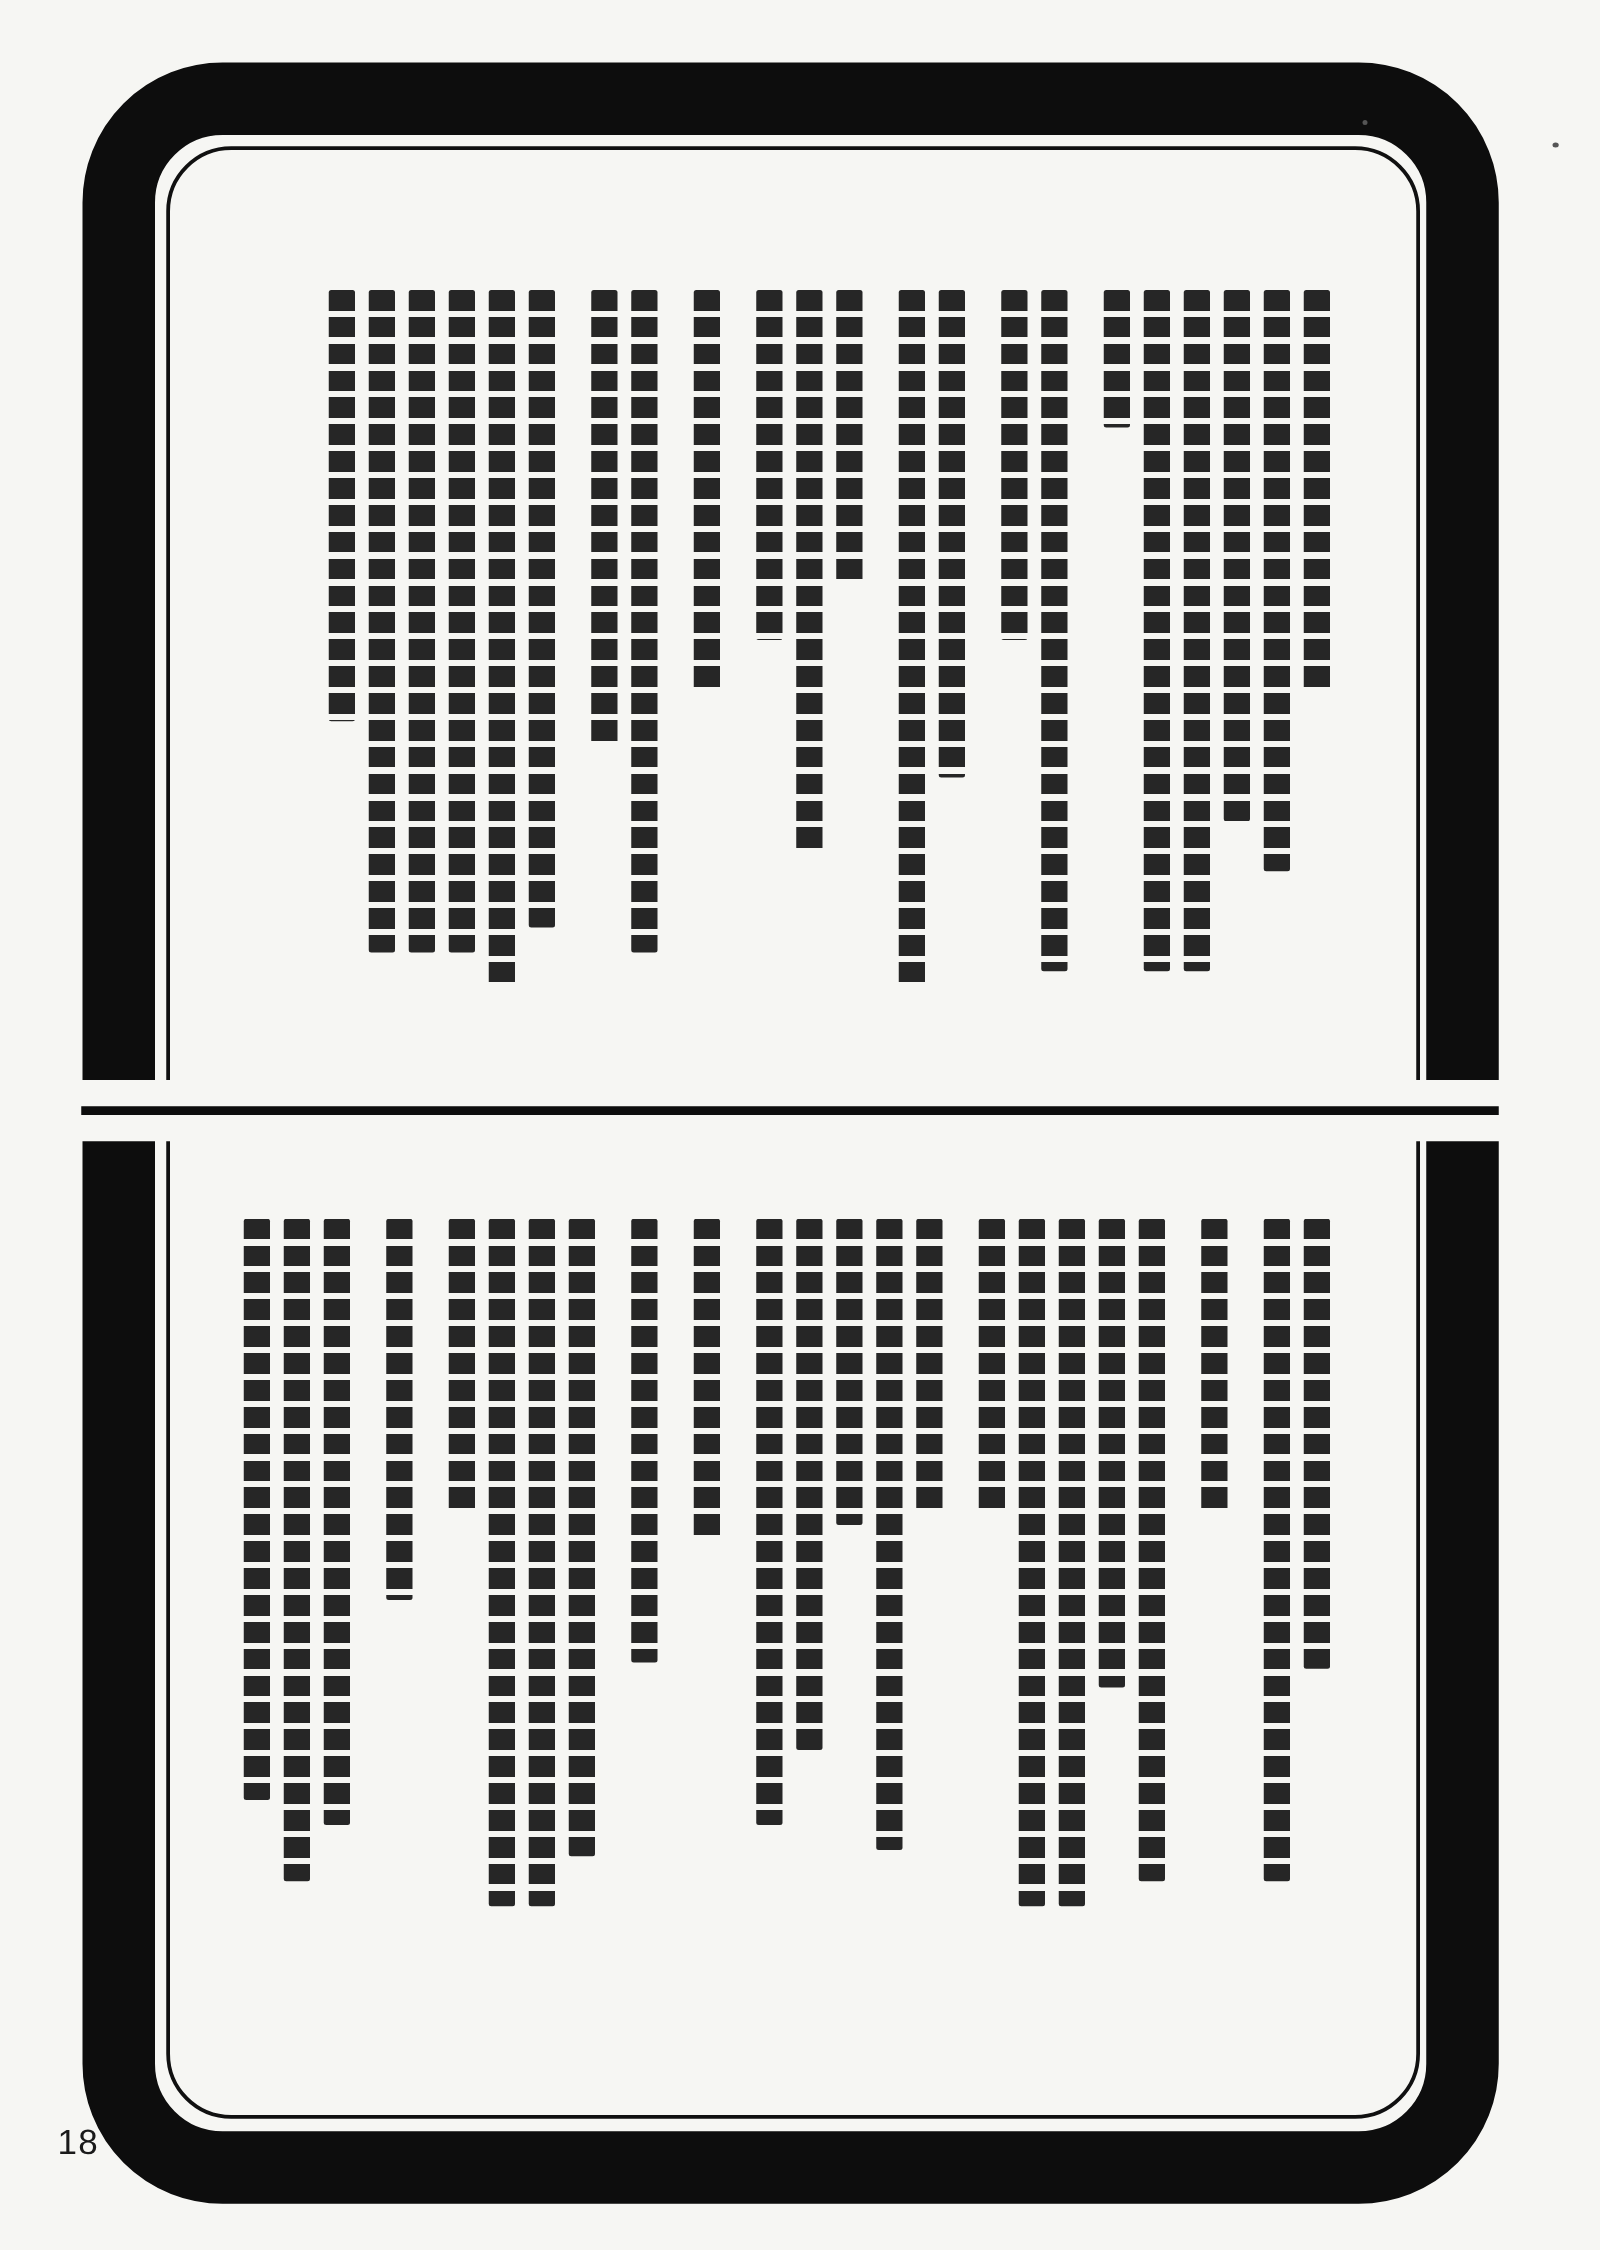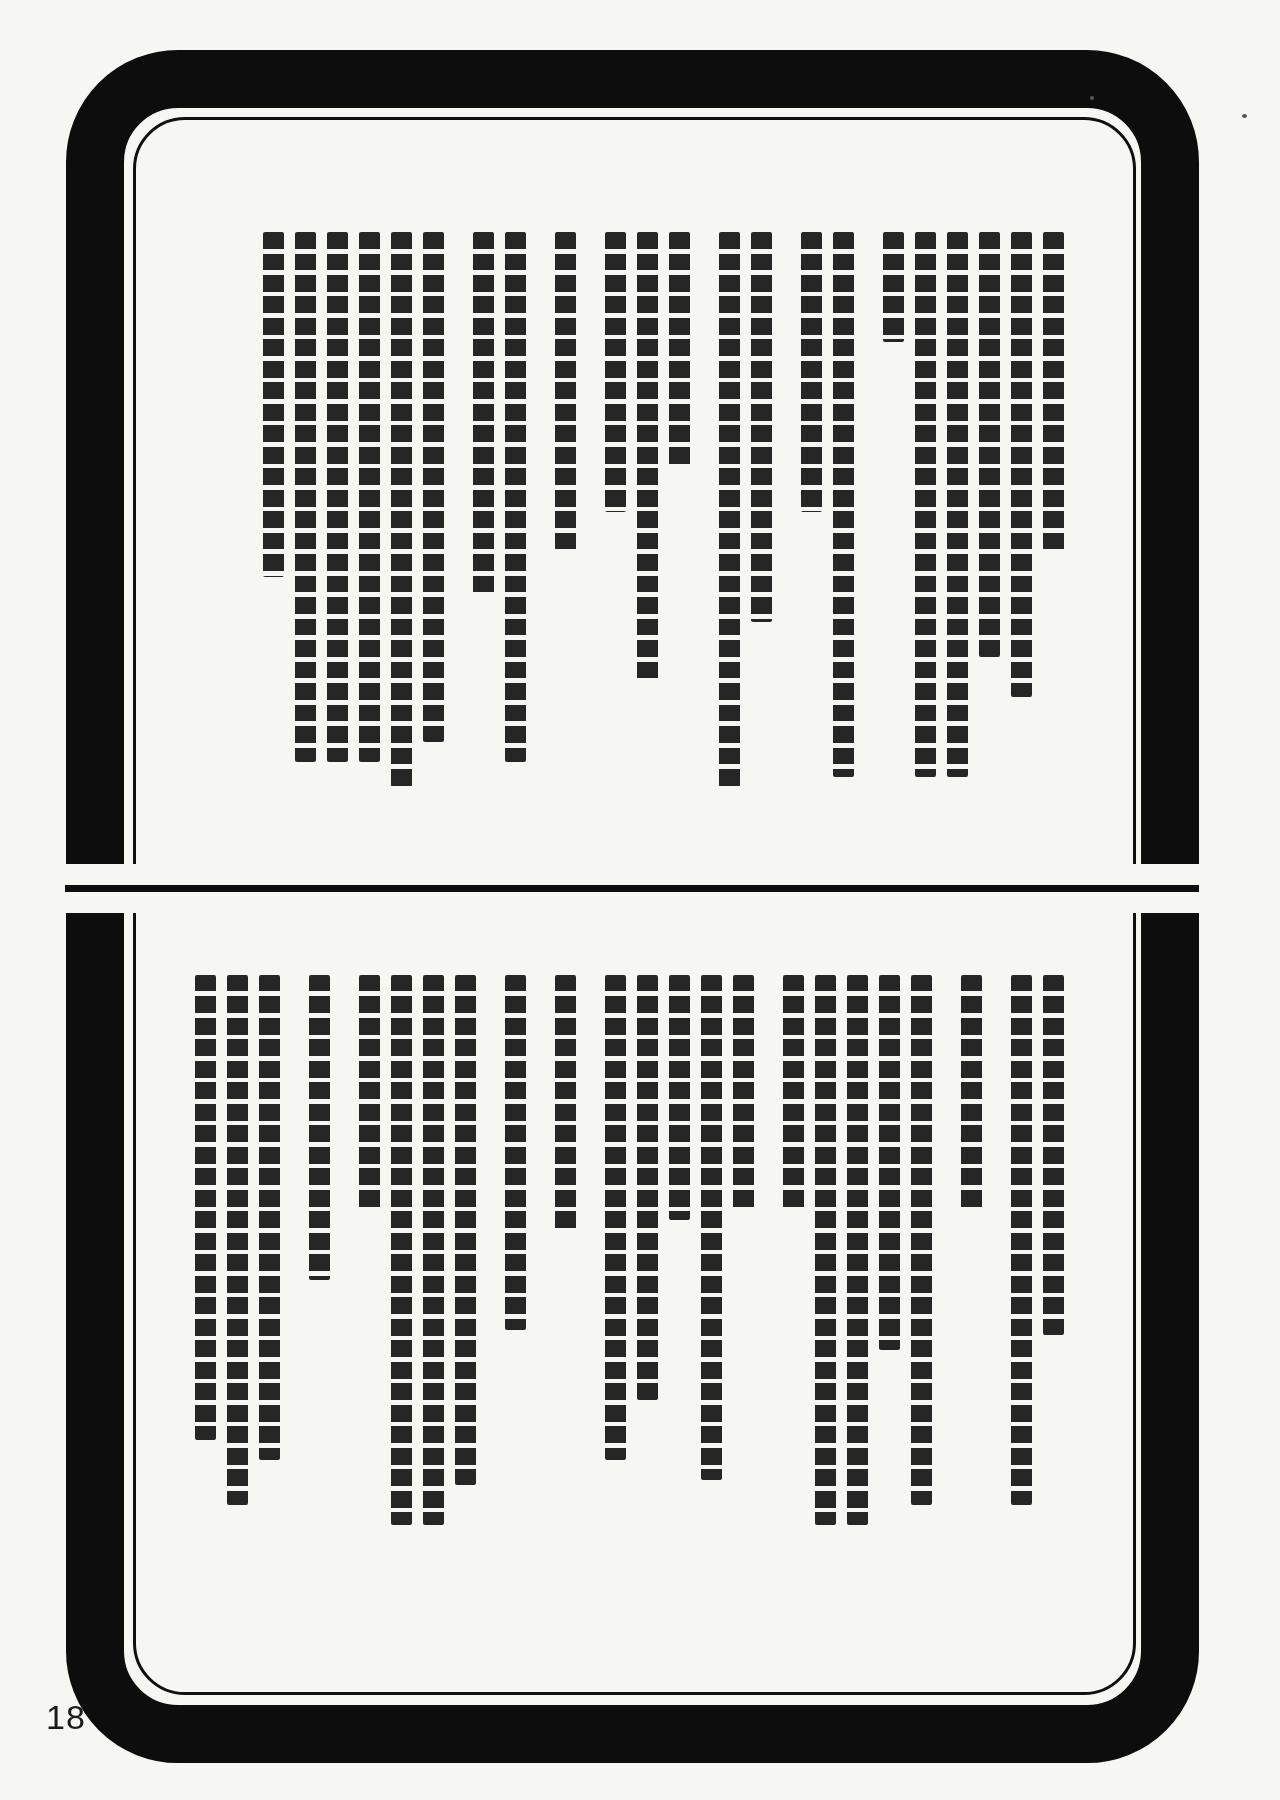--- a/index.html
+++ b/index.html
@@ -33,21 +33,21 @@
   .panel-top{left:170px;right:216px;top:232px;height:578px;}
   .panel-bottom{left:180px;right:216px;top:975px;height:575px;}
 
   .tgroup{display:flex;flex-direction:row-reverse;align-items:flex-start;margin-left:18px;}
   .tcol{
     width:21px;margin-left:11px;border-radius:2px;flex:0 0 auto;
     background:repeating-linear-gradient(to bottom,#262626 0px,#262626 16.5px,rgba(0,0,0,0) 16.5px,rgba(0,0,0,0) 21.5px);
   }
 
   .page-number{
-    position:absolute;left:46px;top:1700px;font-size:34px;line-height:1;
+    position:absolute;left:46px;top:1700px;font-size:28px;line-height:1;
     color:#1a1a1a;letter-spacing:1px;
   }
 
   .scan-speck{position:absolute;background:#555;border-radius:50%;}
   .speck-a{left:1242px;top:114px;width:5px;height:4px;}
   .speck-b{left:1090px;top:96px;width:4px;height:4px;}
 </style>
 </head>
 <body>
 

